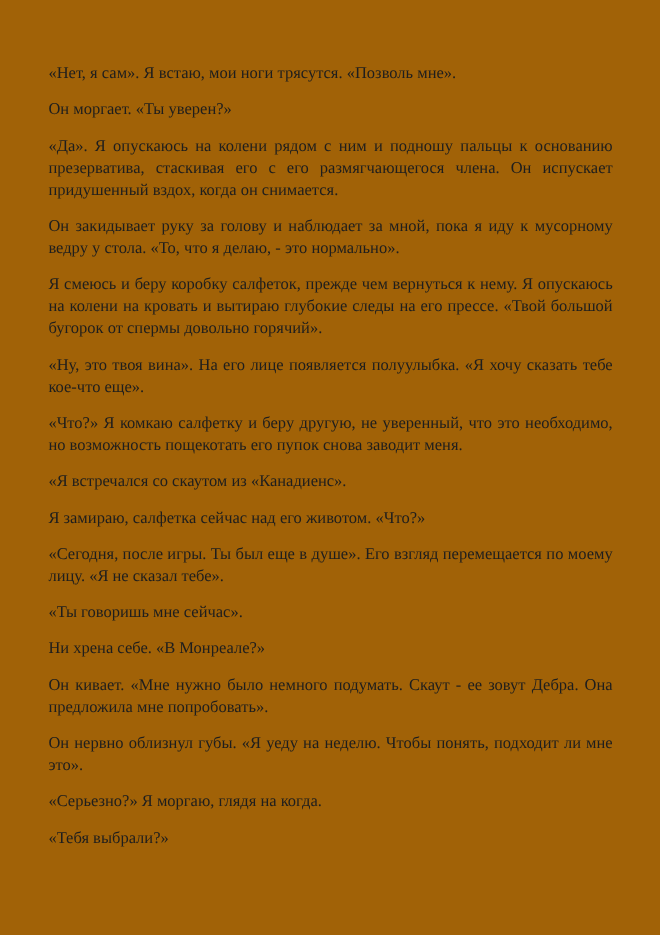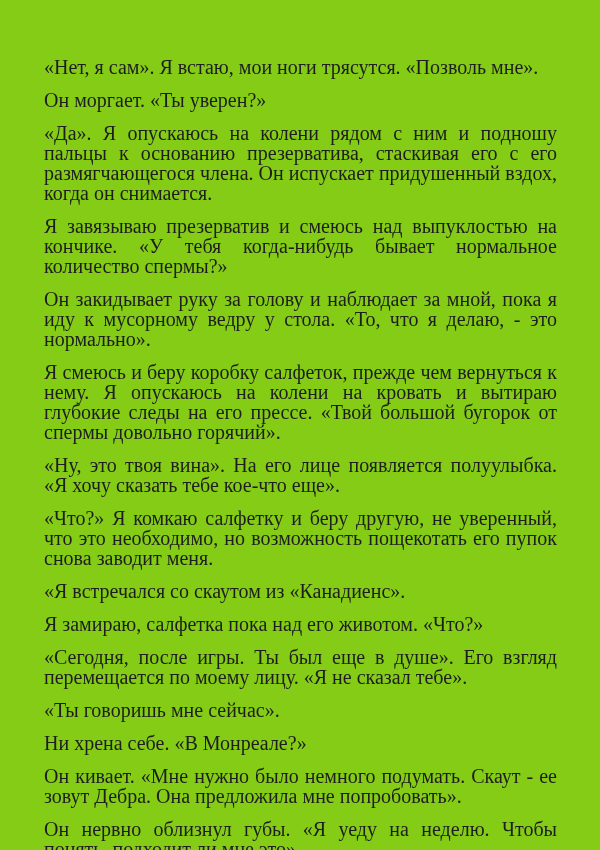--- a/index.html
+++ b/index.html
@@ -5,48 +5,47 @@
   html, body {
     margin: 0;
     padding: 0;
     background: #ffffff;
   }
   .page {
     position: relative;
     box-sizing: border-box;
     width: 600px;
     height: 850px;
-    background: #84cc16;
+    background: #a16207;
     padding: 57px 43px 20px 44px;
     overflow: hidden;
     font-family: "Liberation Serif", "DejaVu Serif", serif;
-    font-size: 20px;
+    font-size: 15px;
     line-height: 20px;
     color: #1e1e1e;
   }
   .page p {
     margin: 0 0 13px 0;
     text-align: justify;
     text-justify: inter-word;
   }
 </style>
 </head>
 <body>
 
 <div class="page">
   <p>«Нет, я сам». Я встаю, мои ноги трясутся. «Позволь мне».</p>
   <p>Он моргает. «Ты уверен?»</p>
   <p>«Да». Я опускаюсь на колени рядом с ним и подношу пальцы к основанию презерватива, стаскивая его с его размягчающегося члена. Он испускает придушенный вздох, когда он снимается.</p>
-  <p>Я завязываю презерватив и смеюсь над выпуклостью на кончике. «У тебя когда-нибудь бывает нормальное количество спермы?»</p>
   <p>Он закидывает руку за голову и наблюдает за мной, пока я иду к мусорному ведру у стола. «То, что я делаю, - это нормально».</p>
   <p>Я смеюсь и беру коробку салфеток, прежде чем вернуться к нему. Я опускаюсь на колени на кровать и вытираю глубокие следы на его прессе. «Твой большой бугорок от спермы довольно горячий».</p>
   <p>«Ну, это твоя вина». На его лице появляется полуулыбка. «Я хочу сказать тебе кое-что еще».</p>
   <p>«Что?» Я комкаю салфетку и беру другую, не уверенный, что это необходимо, но возможность пощекотать его пупок снова заводит меня.</p>
   <p>«Я встречался со скаутом из «Канадиенс».</p>
-  <p>Я замираю, салфетка пока над его животом. «Что?»</p>
+  <p>Я замираю, салфетка сейчас над его животом. «Что?»</p>
   <p>«Сегодня, после игры. Ты был еще в душе». Его взгляд перемещается по моему лицу. «Я не сказал тебе».</p>
   <p>«Ты говоришь мне сейчас».</p>
   <p>Ни хрена себе. «В Монреале?»</p>
   <p>Он кивает. «Мне нужно было немного подумать. Скаут - ее зовут Дебра. Она предложила мне попробовать».</p>
   <p>Он нервно облизнул губы. «Я уеду на неделю. Чтобы понять, подходит ли мне это».</p>
   <p>«Серьезно?» Я моргаю, глядя на когда.</p>
   <p>«Тебя выбрали?»</p>
 </div>
 
 </body></html>

